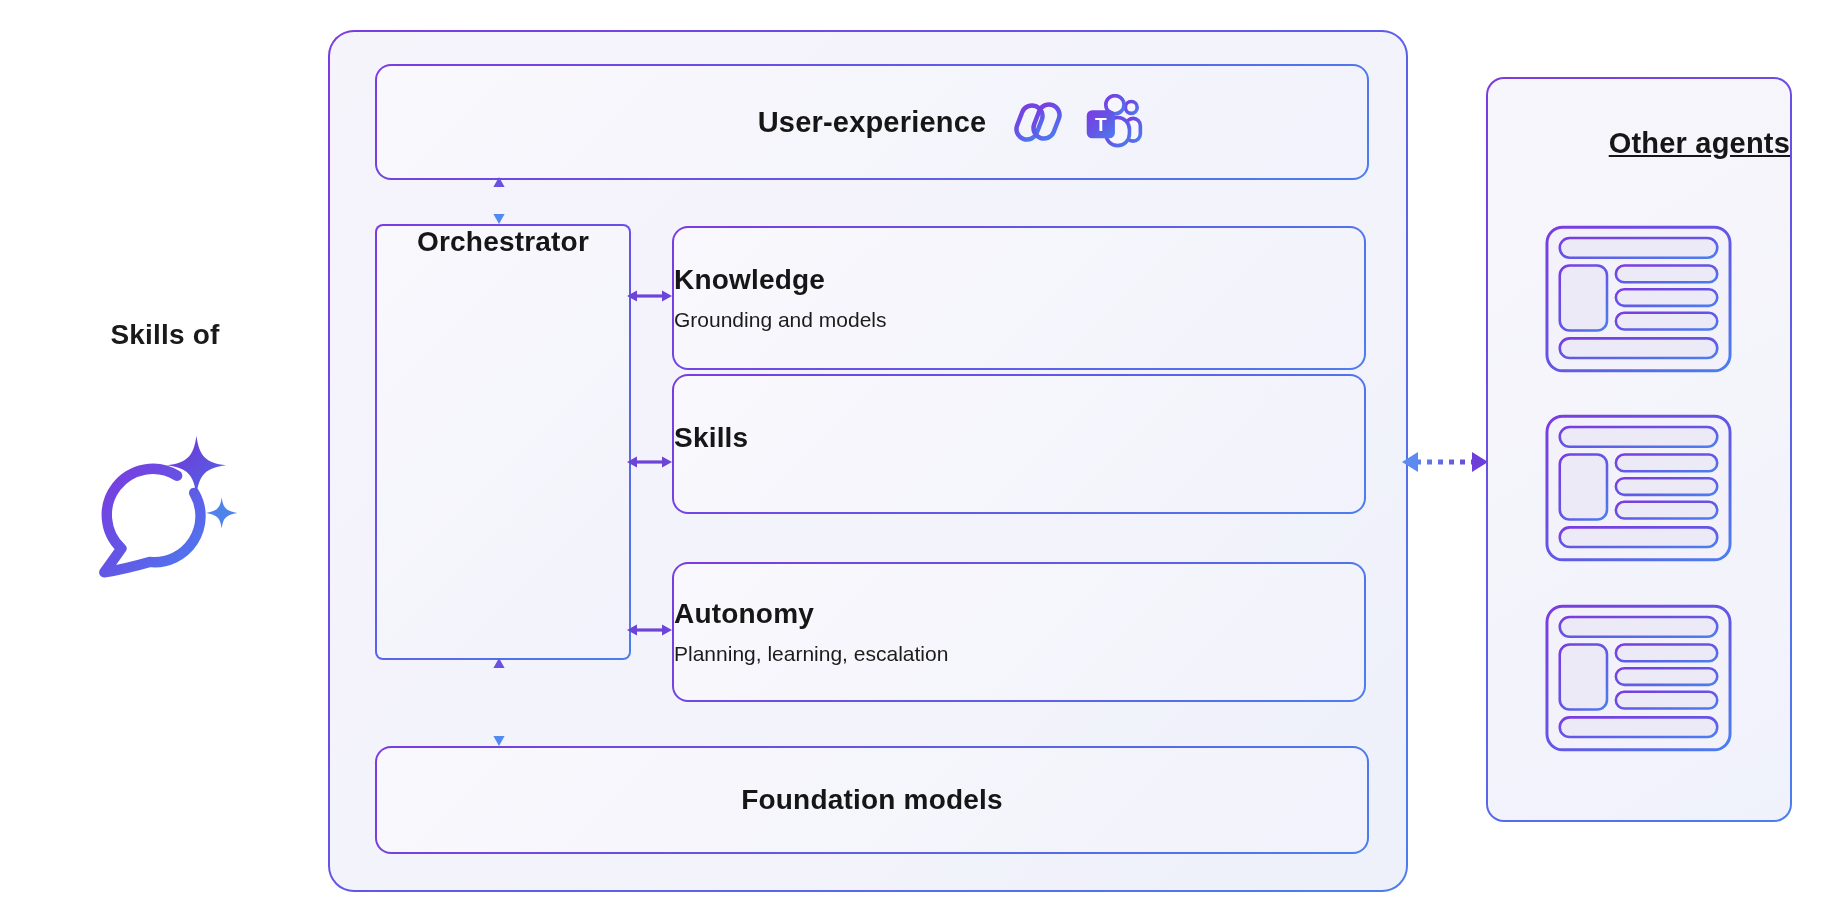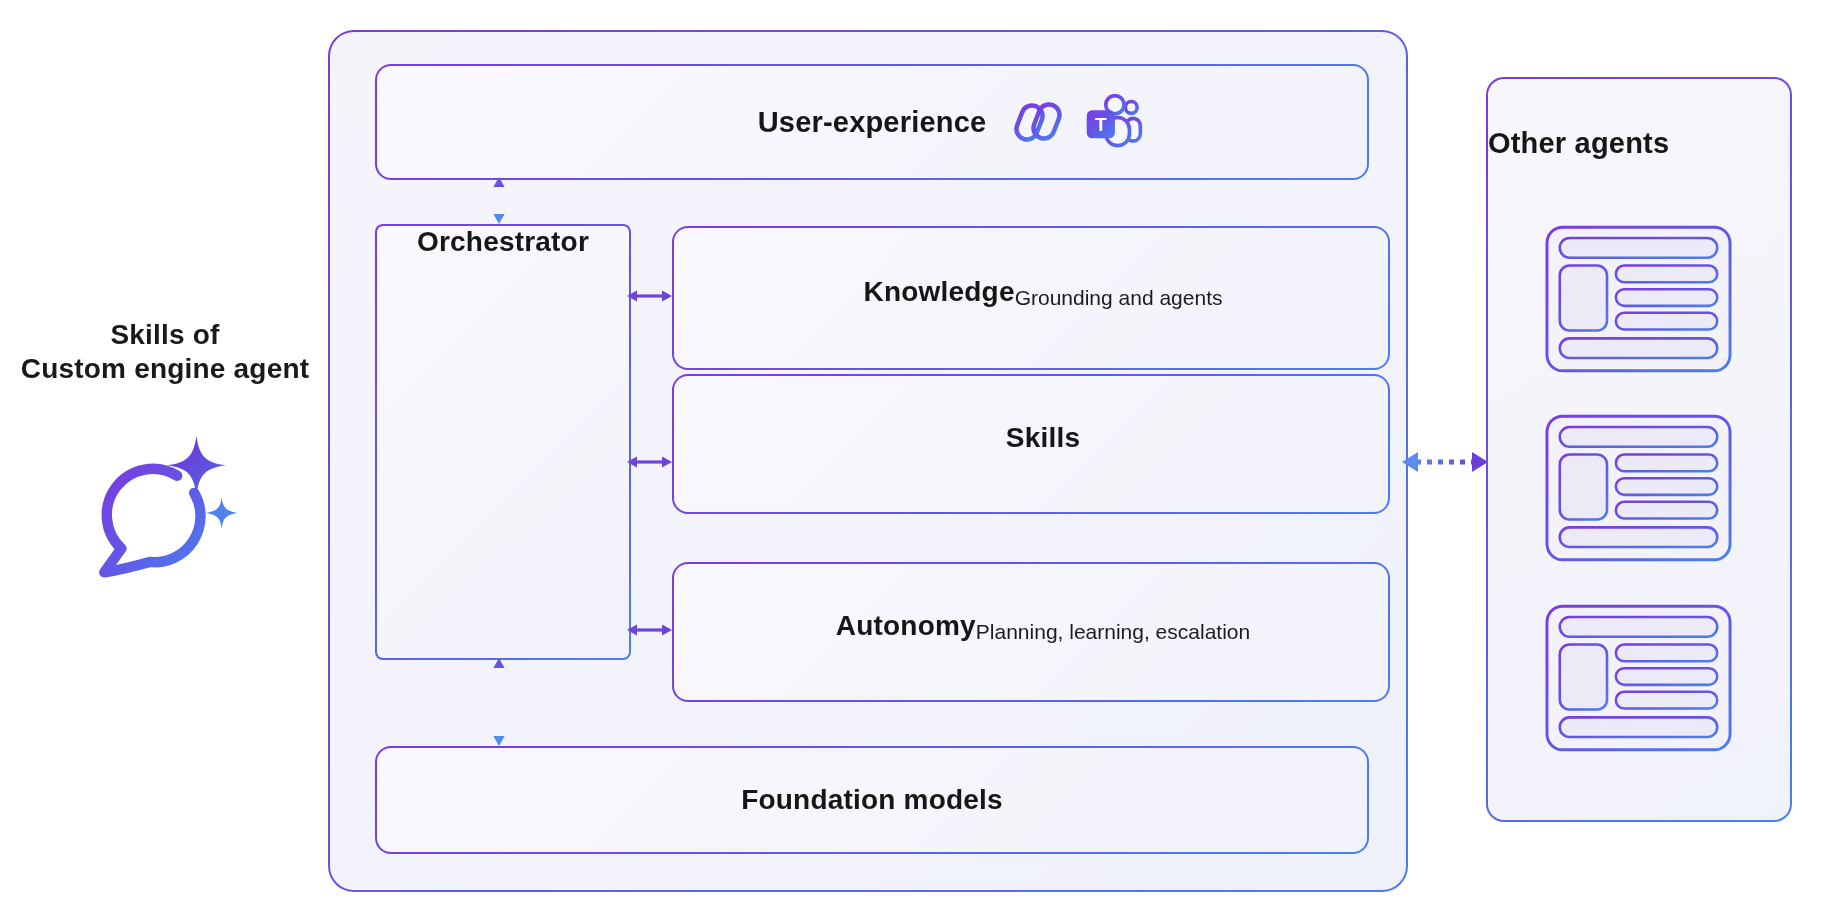--- a/index.html
+++ b/index.html
@@ -32,37 +32,37 @@
   .ux-label{
     position:absolute;left:0;right:0;top:50%;transform:translateY(-50%);
     text-align:center;font-size:29px;font-weight:700;letter-spacing:.2px;
   }
   .ux-icons{
     position:absolute;left:calc(50% + 140px);top:50%;transform:translateY(-50%);
     display:flex;align-items:center;gap:20px;
   }
   .orchestrator-box{left:45px;top:192px;width:252px;height:432px;display:flex;align-items:flex-start;justify-content:center;border-radius:8px;}
   .orchestrator-label{font-size:28px;font-weight:700;letter-spacing:.2px;}
-  .comp-box{left:342px;width:690px;display:flex;flex-direction:row;align-items:center;justify-content:center;padding-left:24px;}
+  .comp-box{left:342px;width:690px;display:flex;flex-direction:column;justify-content:center;}
   .comp-knowledge{top:194px;height:140px;}
   .comp-skills{top:342px;height:136px;}
   .comp-autonomy{top:530px;height:136px;}
   .comp-title{font-size:28px;font-weight:700;letter-spacing:.2px;margin-bottom:12px;}
   .comp-sub{font-size:21px;font-weight:400;color:#1c1c1c;}
   .foundation-box{left:45px;top:714px;width:990px;height:104px;display:flex;align-items:center;justify-content:center;}
   
   .arrow{position:absolute;}
   
   .agents-panel{
     left:1486px;top:77px;width:302px;height:741px;border-radius:18px;
     background:
       linear-gradient(150deg,#f8f6fd 0%,#f4f4fb 55%,#f0f2fb 100%) padding-box,
       linear-gradient(135deg,#7b3be0 0%,#6356e6 45%,#4b7ef0 100%) border-box;
   }
-  .agents-title{margin-top:48px;text-align:left;font-size:29px;font-weight:700;letter-spacing:.2px;}
+  .agents-title{margin-top:48px;text-align:right;font-size:29px;font-weight:700;letter-spacing:.2px;text-decoration:underline;}
   .agent-card{position:absolute;left:57px;}
   .card-1{top:146px;} .card-2{top:335px;} .card-3{top:525px;}
 </style>
 </head>
 <body>
 
 <svg width="0" height="0" style="position:absolute" aria-hidden="true">
   <defs>
     <linearGradient id="gpb" x1="0" y1="0" x2="1" y2="1">
       <stop offset="0" stop-color="#7b3be0"></stop>
@@ -81,21 +81,20 @@
       <stop offset="0" stop-color="#5b8bee"></stop>
         <stop offset="1" stop-color="#6d3fd8"></stop>
     </linearGradient>
   </defs>
 </svg>
 
 <div class="canvas">
 
   <div class="left-title">
     <div>Skills of</div>
-    <div>Custom engine agent</div>
   </div>
 
   <svg class="chat-icon" width="156" height="160" viewBox="0 0 210 212">
     <path d="M124,68 A62,62 0 0 0 49,166 L26,198 C45,195 66,190 87,184 A62,62 0 0 0 147,91" fill="none" stroke="url(#gpb)" stroke-width="14" stroke-linecap="round" stroke-linejoin="round"></path>
     <path d="M150,14 C154,42 162,50 190,54 C162,58 154,66 150,94 C146,66 138,58 110,54 C138,50 146,42 150,14 Z" fill="url(#gstar)"></path>
     <path d="M184,97 C186,112 190,115 205,118 C190,121 186,124 184,139 C182,124 178,121 163,118 C178,115 182,112 184,97 Z" fill="#4e83ec"></path>
   </svg>
 
   <div class="gbox main-container">
 
@@ -120,21 +119,21 @@
         </svg>
       </div>
     </div>
 
     <div class="gbox orchestrator-box">
       <span class="orchestrator-label">Orchestrator</span>
     </div>
 
     <div class="gbox comp-box comp-knowledge">
       <div class="comp-title">Knowledge</div>
-      <div class="comp-sub">Grounding and agents</div>
+      <div class="comp-sub">Grounding and models</div>
     </div>
     <div class="gbox comp-box comp-skills">
       <div class="comp-title">Skills</div>
     </div>
     <div class="gbox foundation-box">
       <span class="comp-title" style="margin-bottom:0">Foundation models</span>
     </div>
 
     <div class="gbox comp-box comp-autonomy">
       <div class="comp-title">Autonomy</div>

